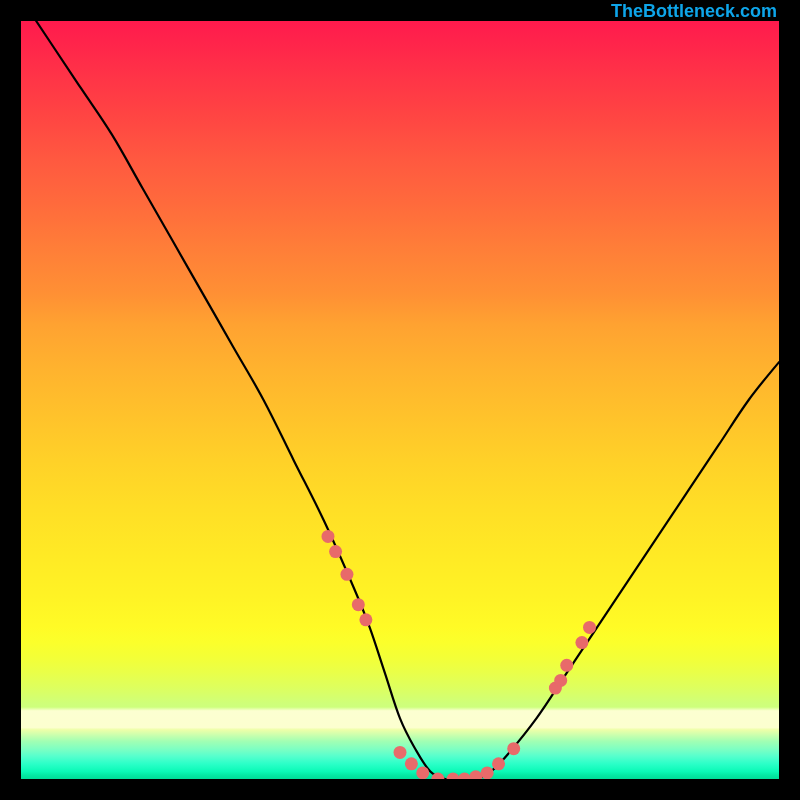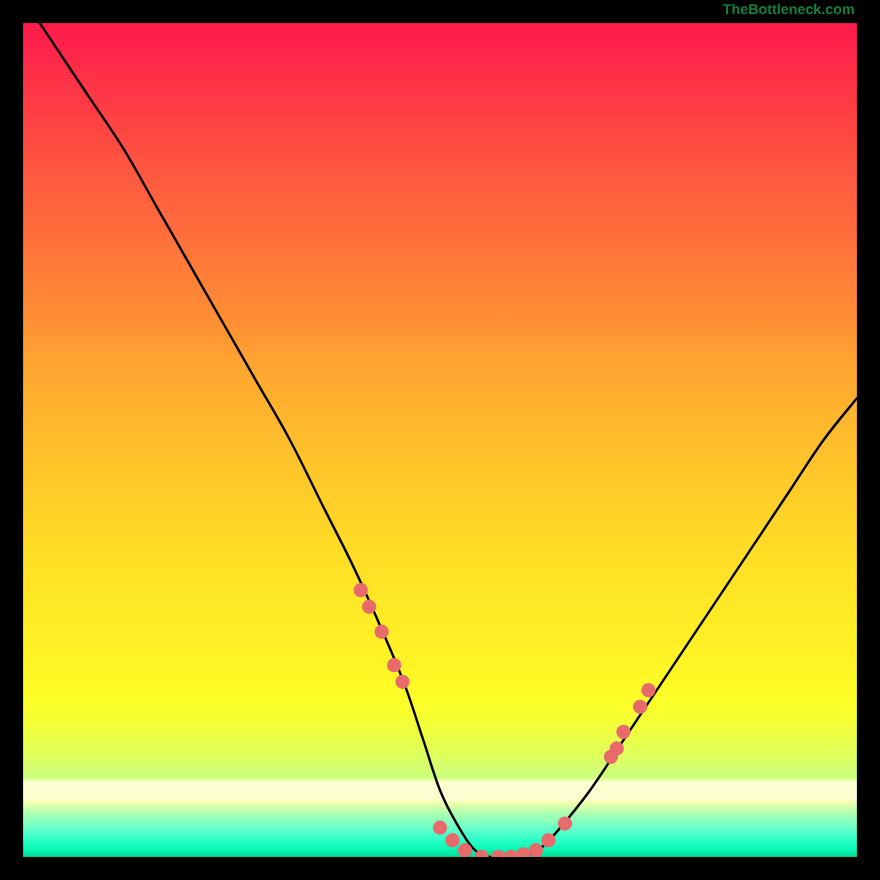--- a/index.html
+++ b/index.html
@@ -72,23 +72,23 @@
     left: 0;
     top: 0;
     width: 758px;
     height: 758px;
   }
   .watermark {
     position: absolute;
     top: 1px;
     right: 23px;
     font-family: Arial, Helvetica, sans-serif;
-    font-size: 13px;
+    font-size: 18px;
     font-weight: bold;
-    color: #15803d;
+    color: #0ea5e9;
     letter-spacing: 0px;
     user-select: none;
   }
 </style>
 </head>
 <body>
 
 <div class="frame">
   <div class="plot-area">
     <div class="gradient"></div>

